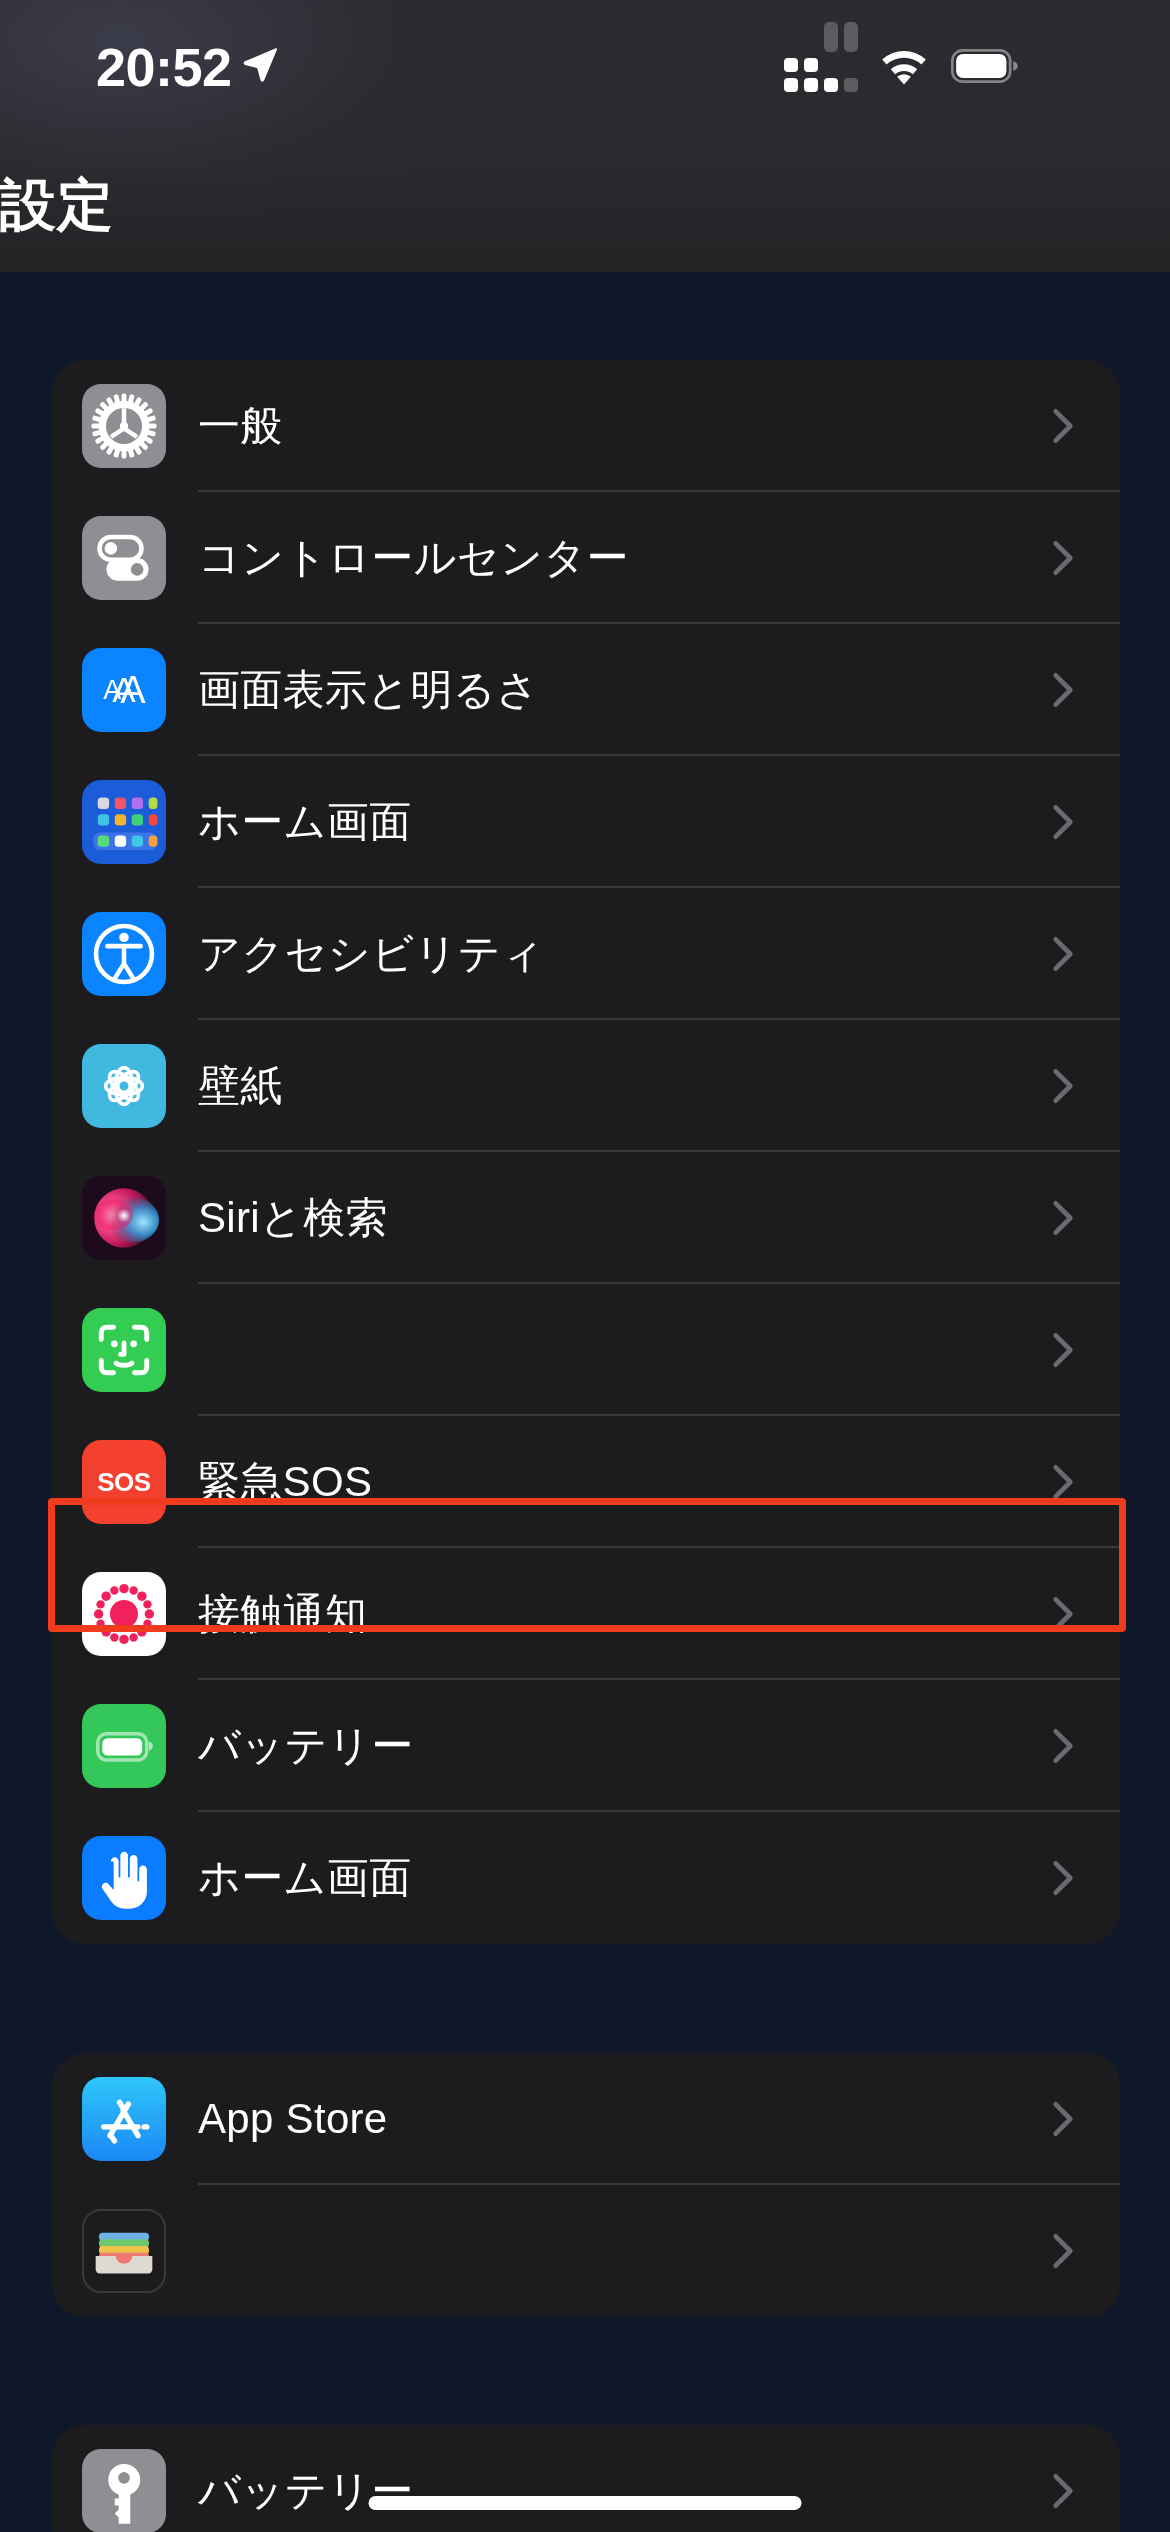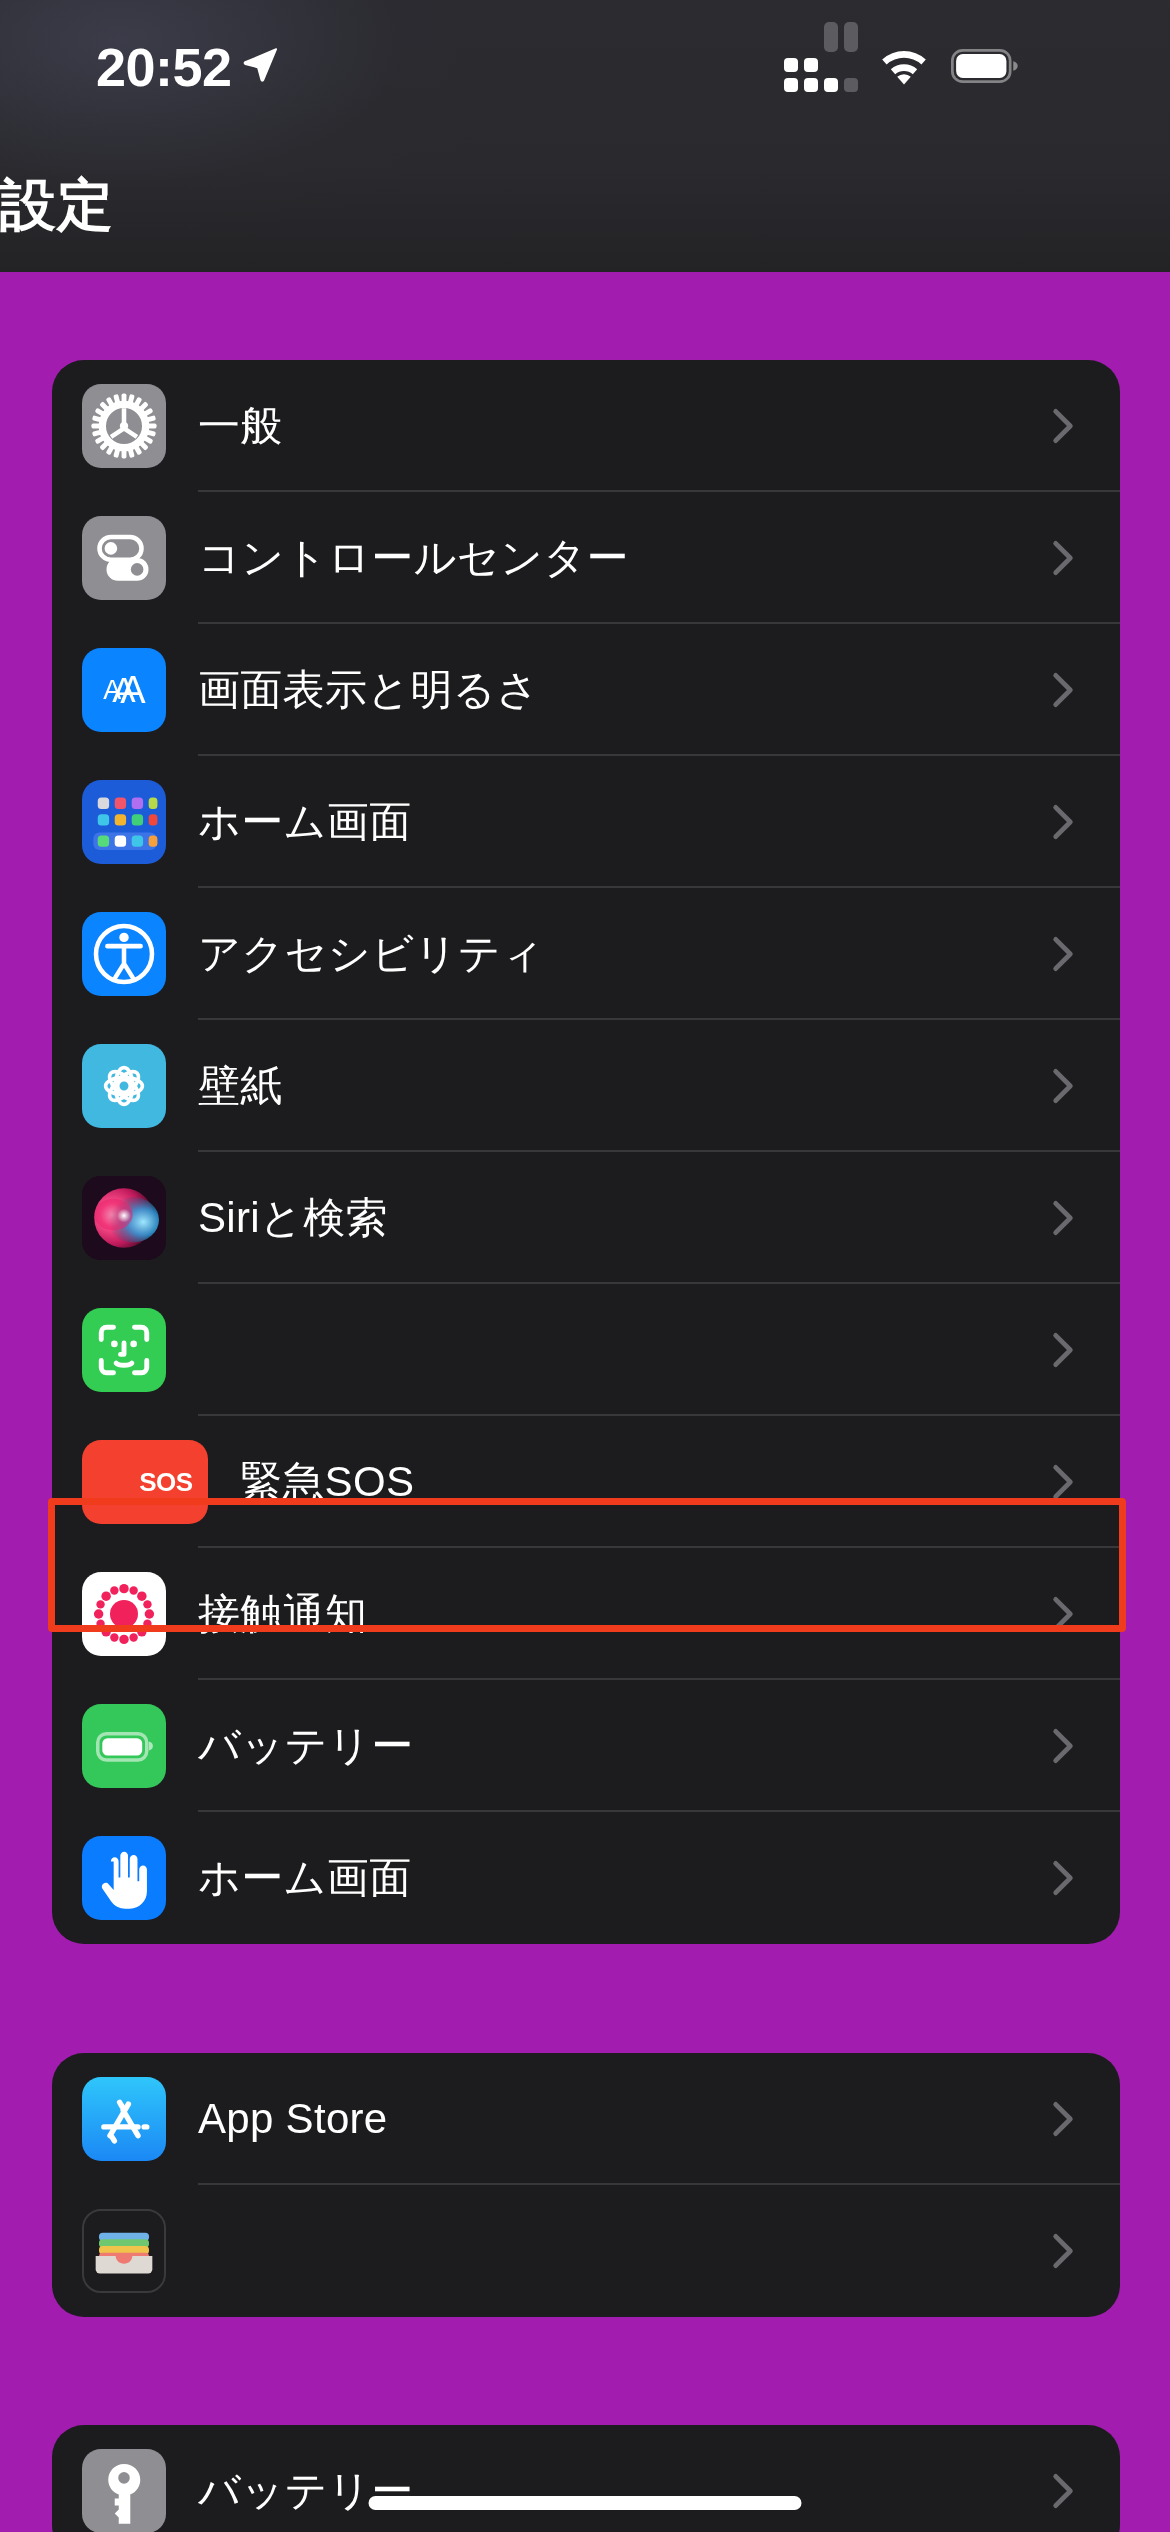--- a/index.html
+++ b/index.html
@@ -100,21 +100,21 @@
     letter-spacing: 1px;
   }
 
   
   .content {
     position: absolute;
     left: 0;
     top: 272px;
     width: 1170px;
     height: 2260px;
-    background: #a21caf;
+    background: #0f172a;
   }
 
   .group {
     position: absolute;
     left: 52px;
     width: 1068px;
     background: #1c1c1e;
     border-radius: 32px;
     overflow: hidden;
   }
@@ -437,21 +437,21 @@
             <circle cx="29.5" cy="20.5" r="1.9" fill="#fff"></circle>
           </svg>
         </div>
         <svg class="chevron" viewBox="0 0 12 20">
             <path d="M2 2l8 8-8 8" stroke="#6a6a6e" stroke-width="2.6" fill="none" stroke-linecap="round" stroke-linejoin="round"></path>
           </svg>
         <div class="sep"></div>
       </div>
 
       <div class="row">
-        <div class="row-icon" style="background:#f4402e;padding-left:42px;">
+        <div class="row-icon" style="background:#f4402e;">
           <span style="color:#fff;font-size:26px;font-weight:700;letter-spacing:-0.5px;font-family:'Liberation Sans',sans-serif;">SOS</span>
         </div>
         <div class="row-label">緊急SOS</div>
         <svg class="chevron" viewBox="0 0 12 20">
             <path d="M2 2l8 8-8 8" stroke="#6a6a6e" stroke-width="2.6" fill="none" stroke-linecap="round" stroke-linejoin="round"></path>
           </svg>
         <div class="sep"></div>
       </div>
 
       <div class="row">

